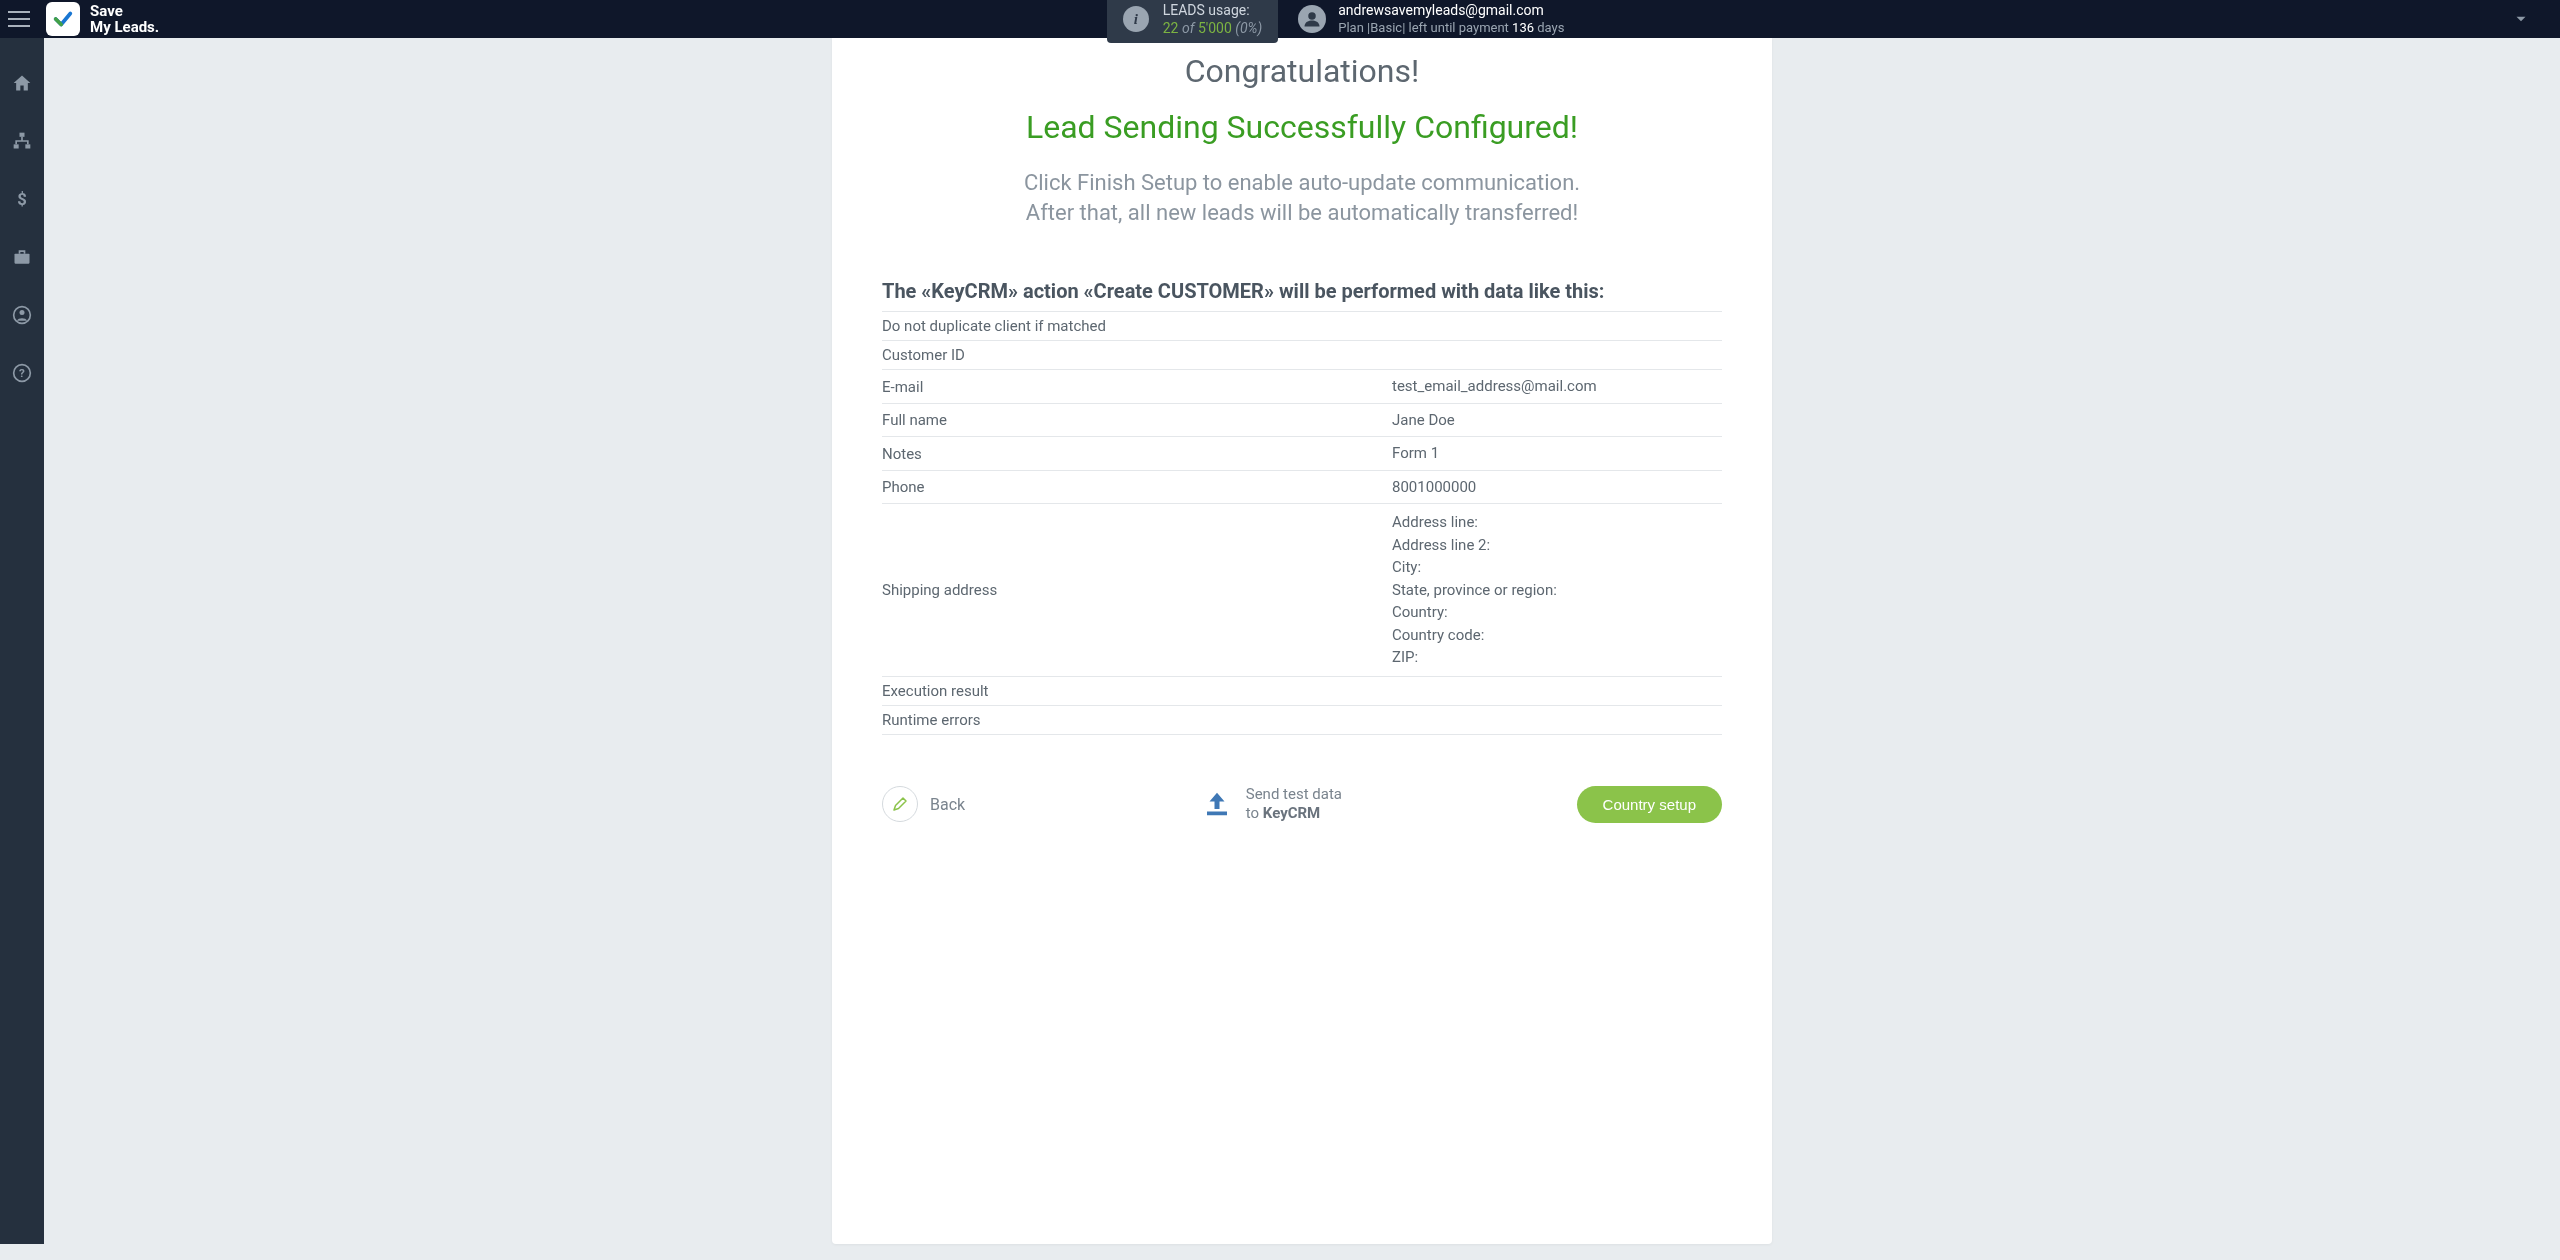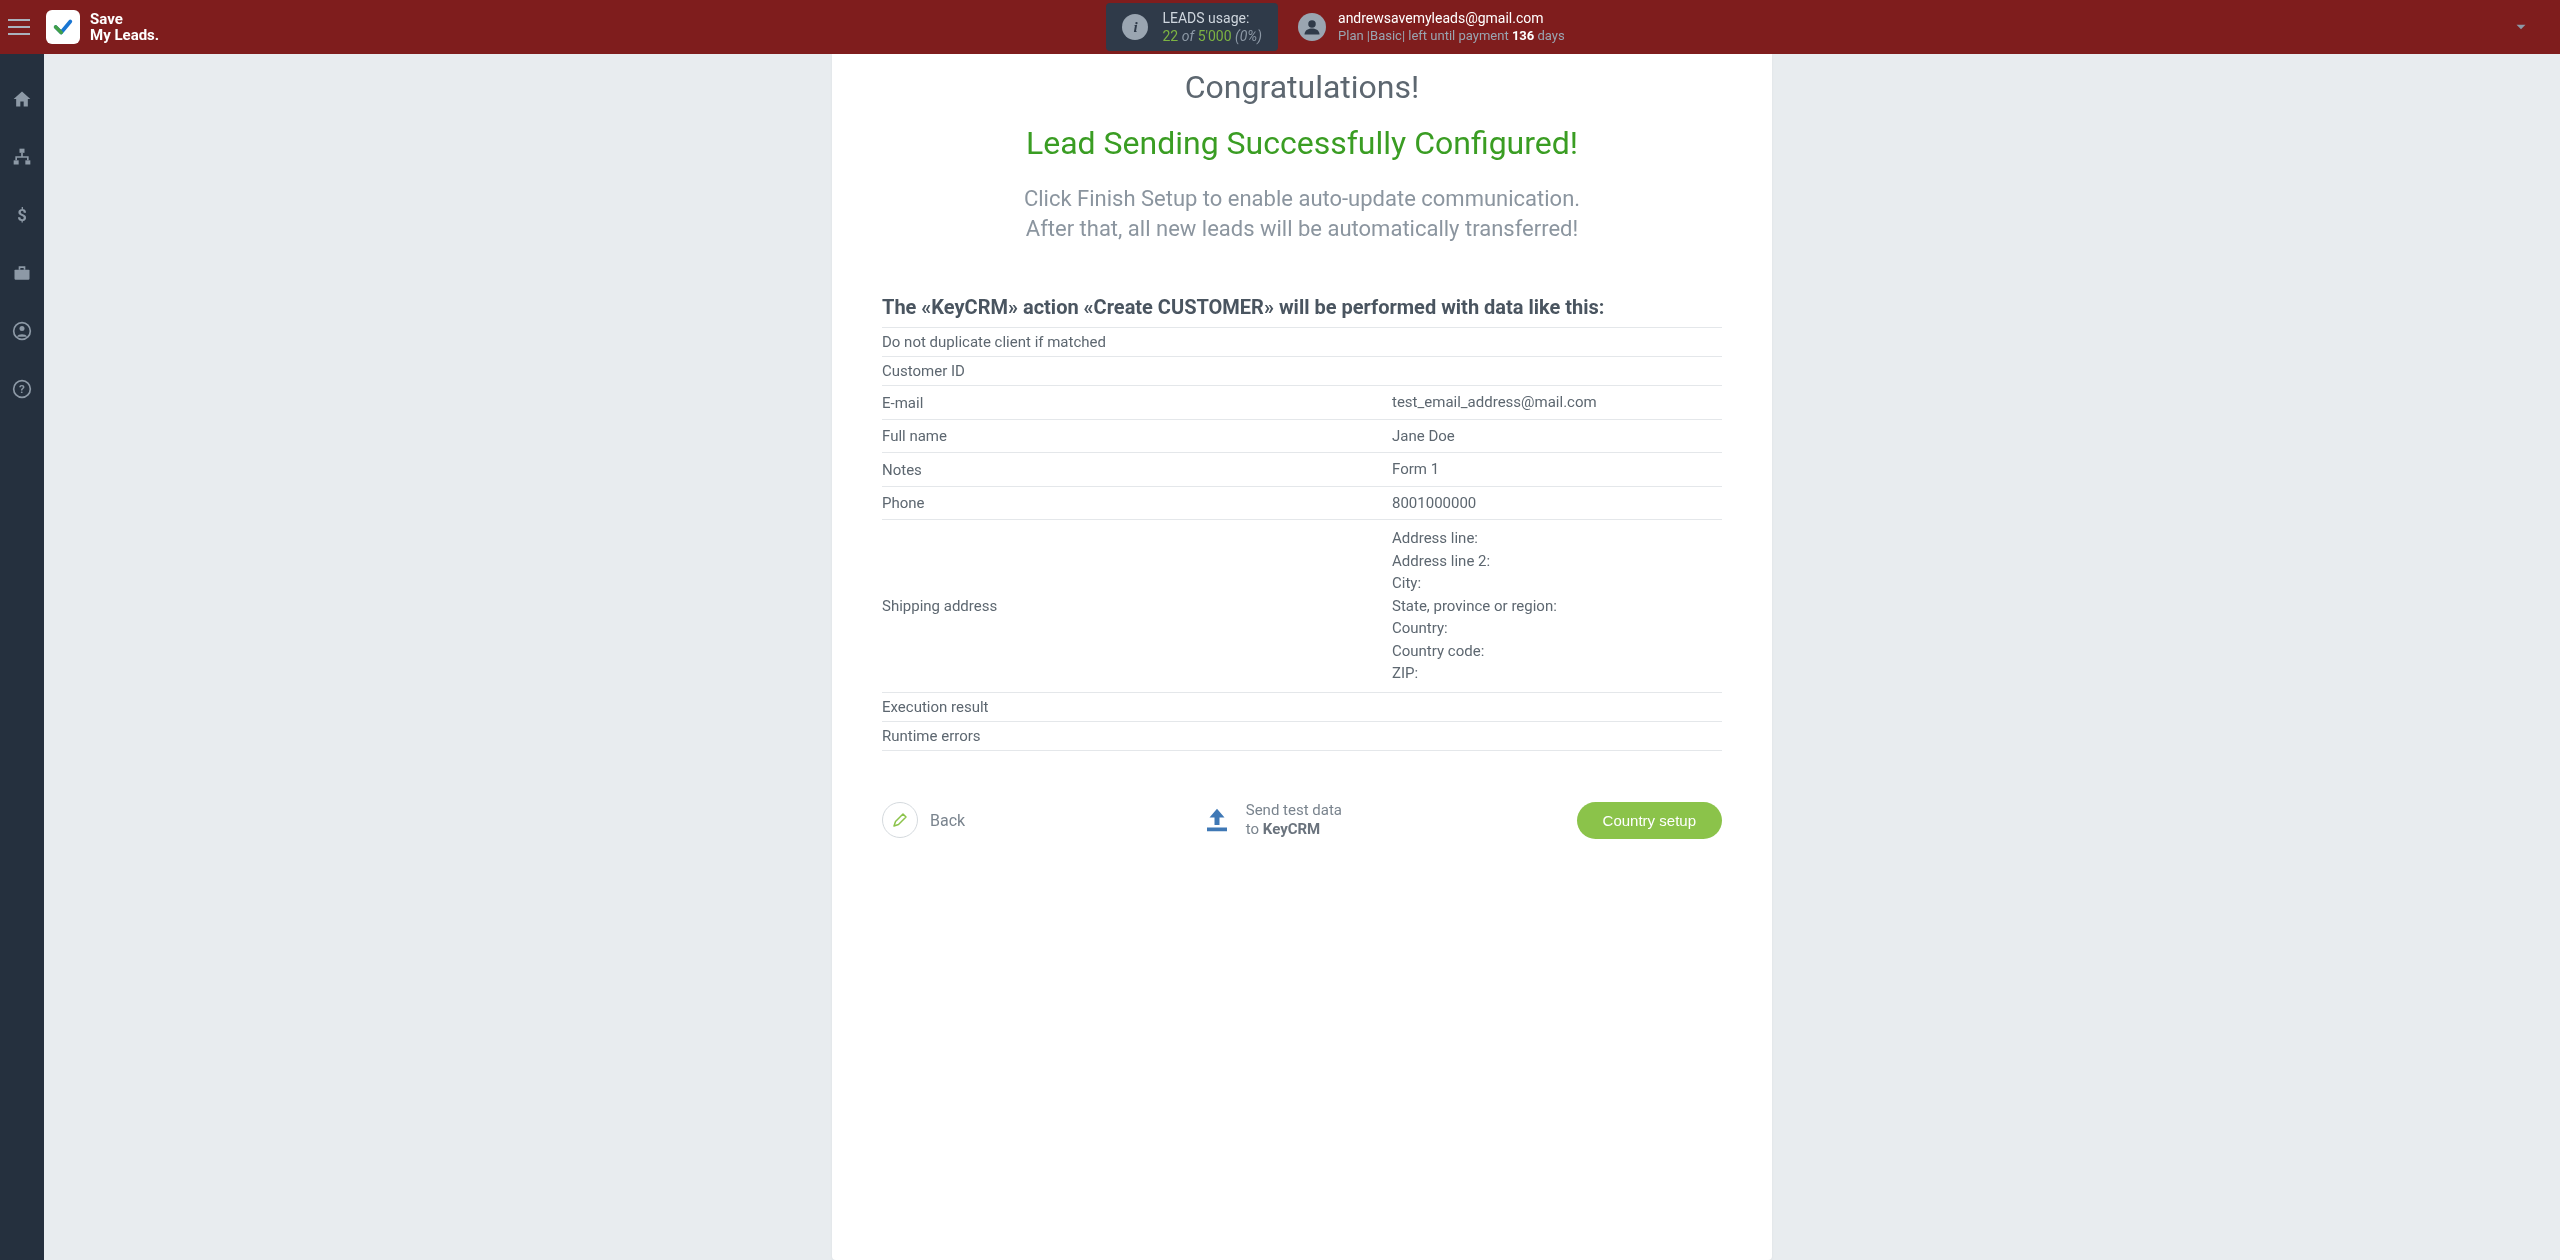--- a/index.html
+++ b/index.html
@@ -5,22 +5,22 @@
     * { margin: 0; padding: 0; box-sizing: border-box; }
     body {
       font-family: -apple-system, BlinkMacSystemFont, "Segoe UI", Roboto, Helvetica, Arial, sans-serif;
       background: #e8ecef;
       color: #4a5560;
       width: 2560px;
       height: 1260px;
       overflow: hidden;
     }
     .header {
-      height: 54px;
-      background: #7f1d1d;
+      height: 38px;
+      background: #0f172a;
       display: flex;
       align-items: center;
       padding: 0 20px 0 8px;
       position: relative;
     }
     .hamburger {
       width: 28px;
       height: 28px;
       display: flex;
       flex-direction: column;
@@ -92,21 +92,21 @@
       width: 28px;
       height: 28px;
       background: #9aa5b1;
       border-radius: 50%;
       display: flex;
       align-items: center;
       justify-content: center;
     }
     .user-text { color: #fff; font-size: 14px; line-height: 1.3; }
     .user-text .plan { color: #9aa5b1; font-size: 13px; }
-    .user-text .plan b { color: #fff; font-weight: 700; }
+    .user-text .plan b { color: #fff; font-weight: 400; }
     .chevron {
       margin-left: auto;
       color: #8d99a6;
       cursor: pointer;
       padding-right: 10px;
     }
     .layout {
       display: flex;
       height: calc(100% - 54px);
     }

